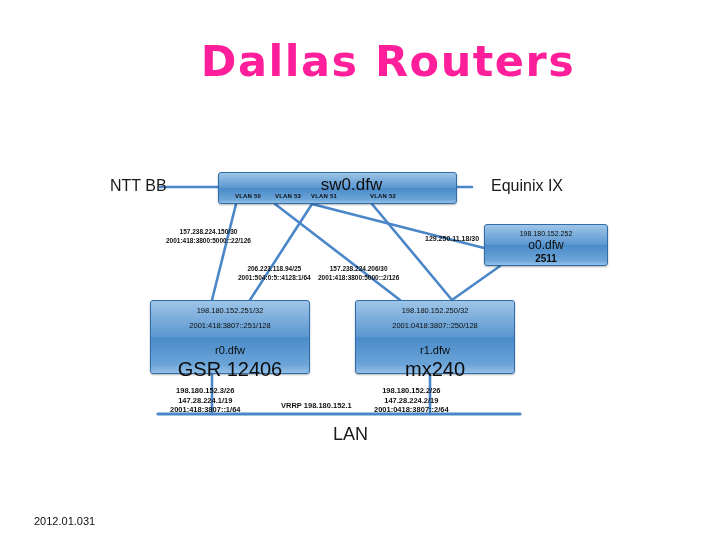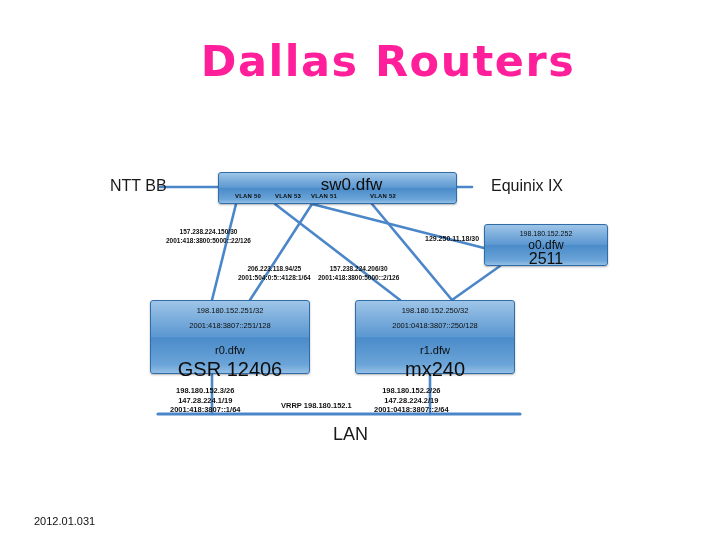--- a/index.html
+++ b/index.html
@@ -111,22 +111,23 @@
     font-size: 7px;
     line-height: 11px;
     padding-top: 3px;
     white-space: nowrap;
   }
   #node-o0 .node-name {
     font-size: 12px;
     line-height: 13px;
   }
   #node-o0 .node-model {
-    font-size: 16px;
+    font-size: 10px;
     line-height: 13px;
+    font-weight: bold;
   }
 
   
   .router {
     width: 160px;
     height: 74px;
   }
   #node-r0 { left: 150px; top: 300px; }
   #node-r1 { left: 355px; top: 300px; }
   .router .node-ip {

